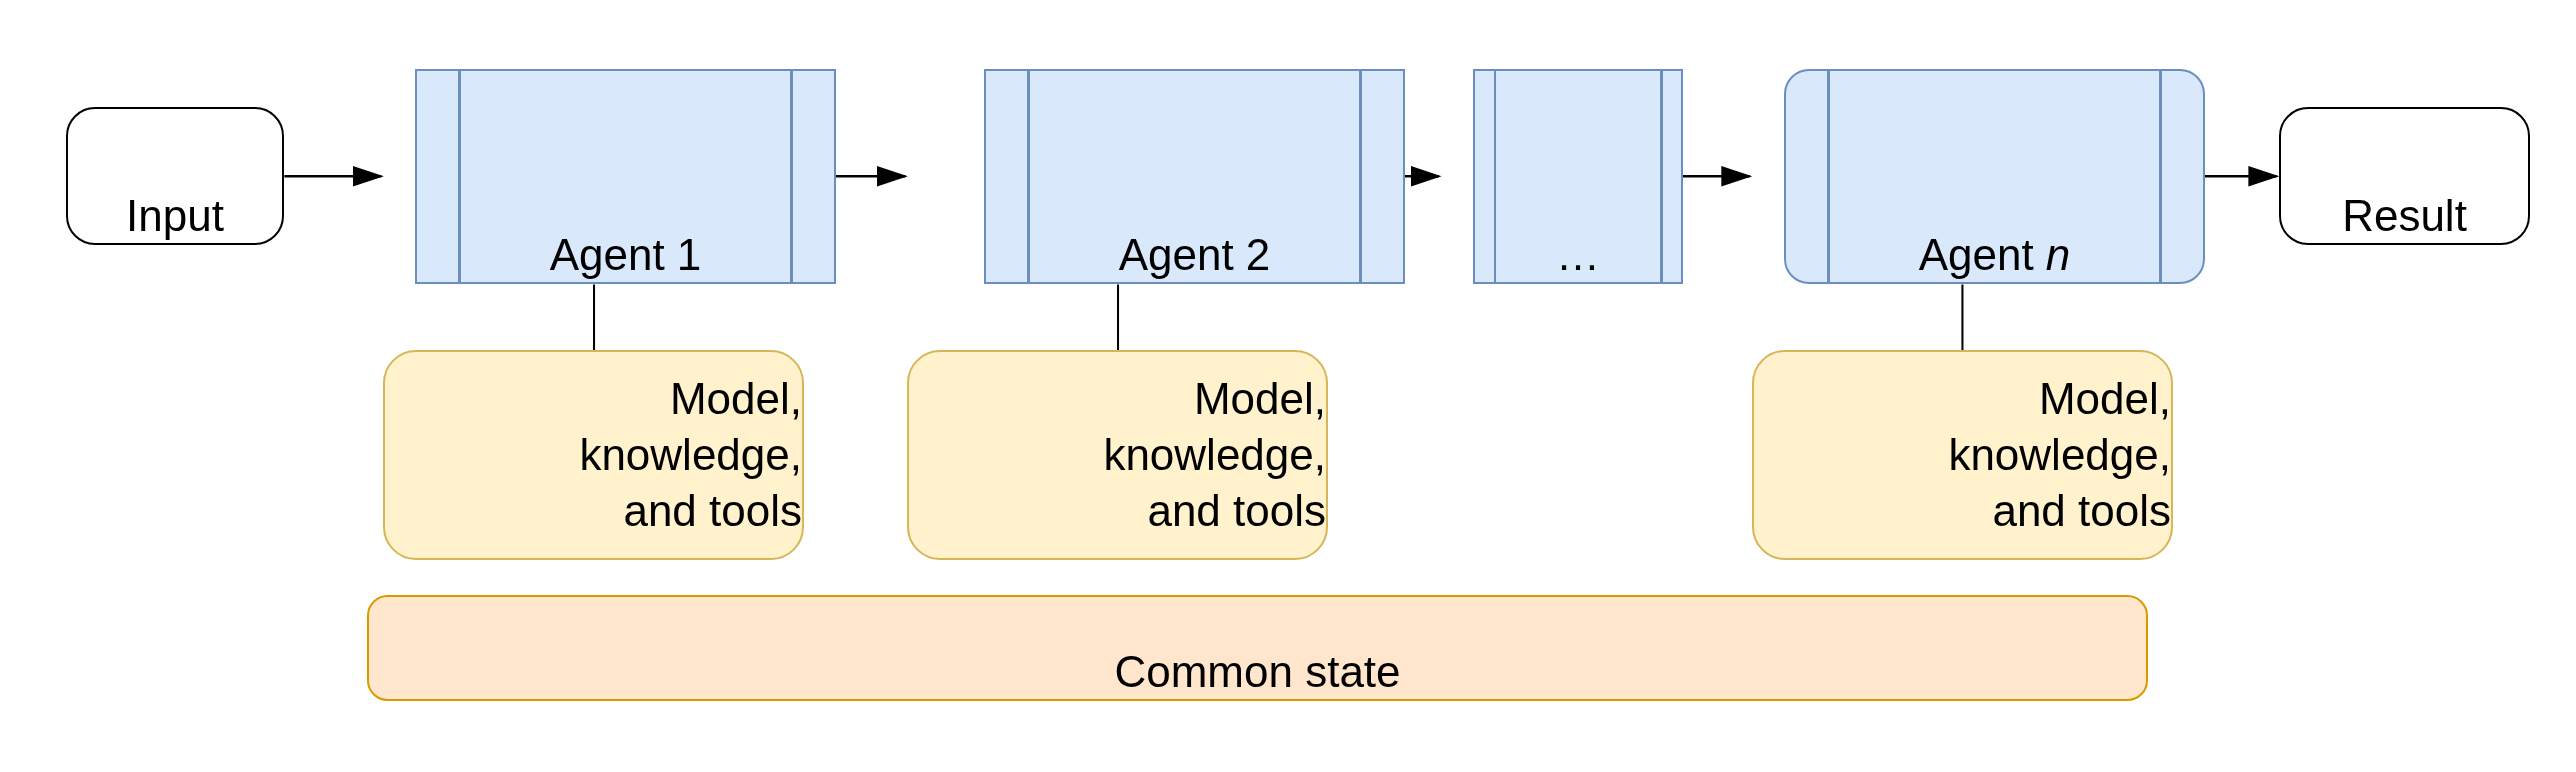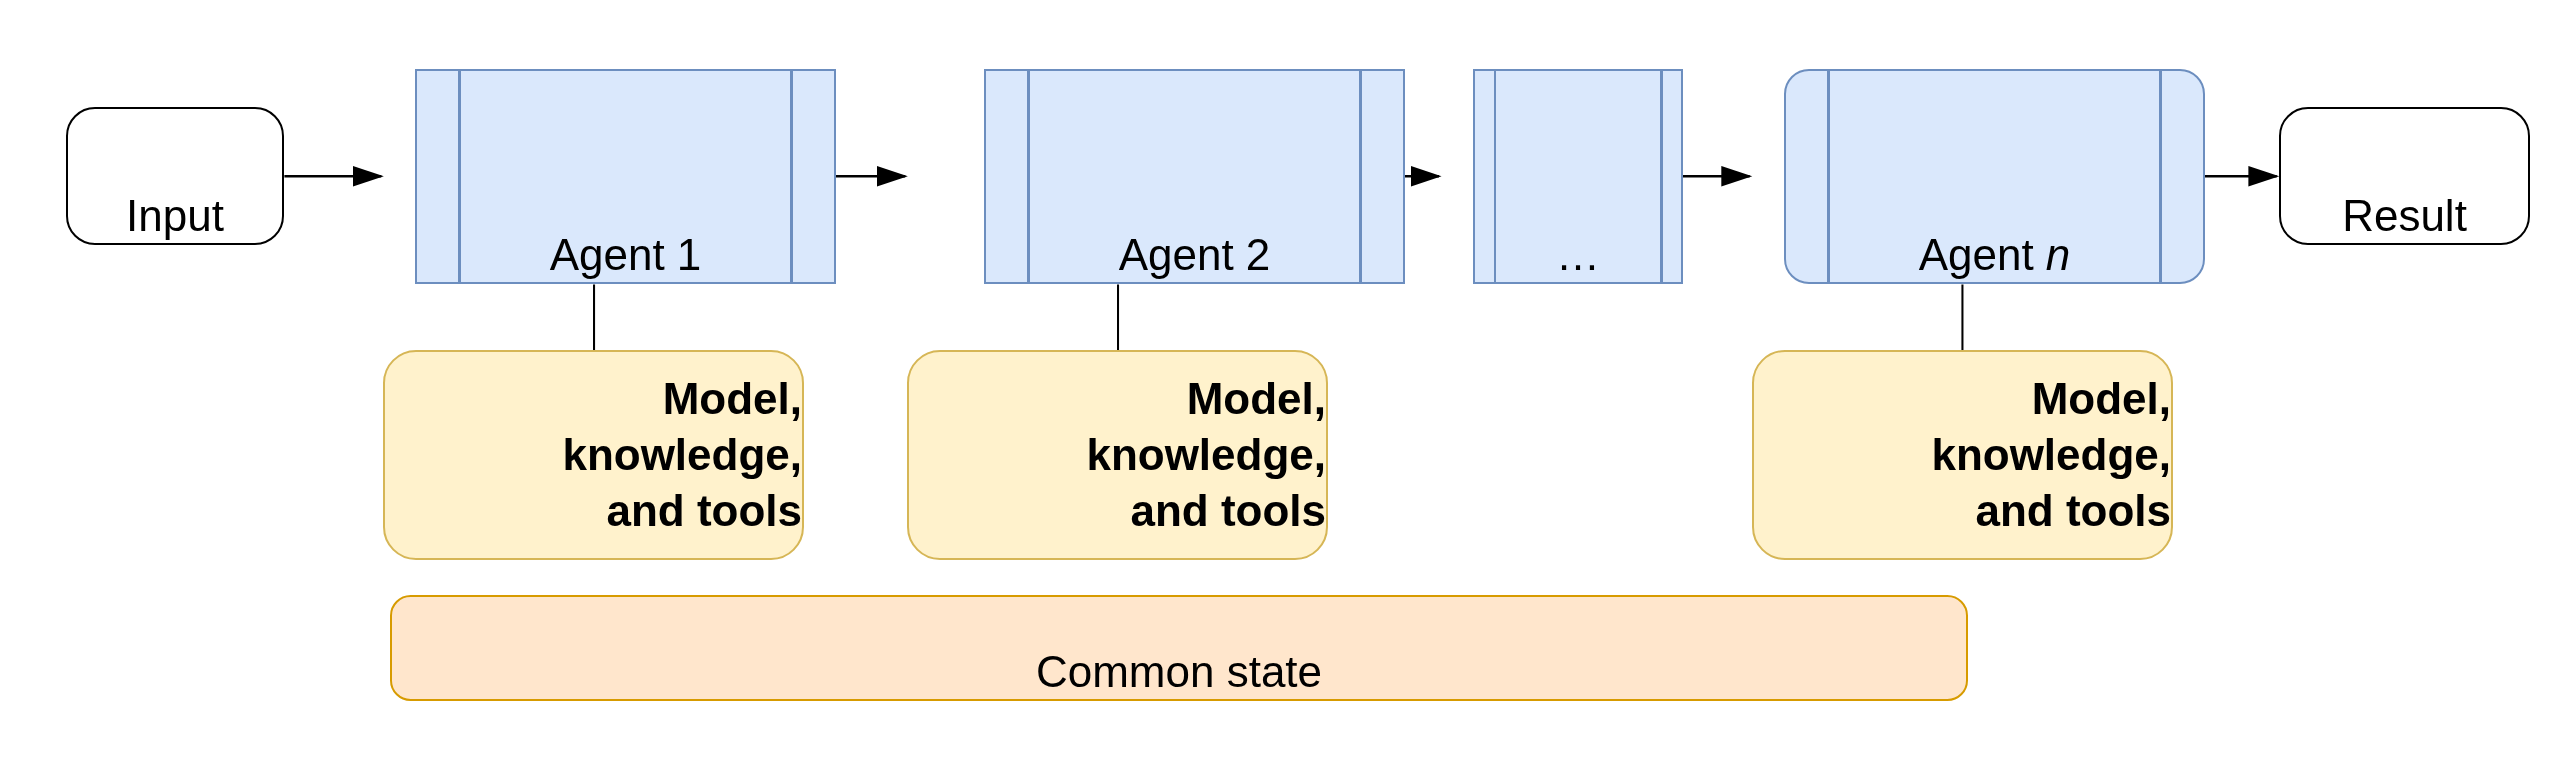--- a/index.html
+++ b/index.html
@@ -48,21 +48,20 @@
   .agent .bar.right{right:41px;}
   .agent.small .bar.left{left:18.5px;}
   .agent.small .bar.right{right:18.5px;}
   .agent .lbl{position:relative; z-index:2;}
   .resource{
     background:var(--resource-fill);
     border:2.6px solid var(--resource-stroke);
     border-radius:33px;
     flex-direction:column;
     line-height:56px;
-    font-weight:bold;
   }
   .state{
     background:var(--state-fill);
     border:2.6px solid var(--state-stroke);
     border-radius:20.6px;
   }
   #wires{
     position:absolute; left:0; top:0;
     width:2591px; height:773px;
     pointer-events:none;
@@ -138,18 +137,18 @@
     <span>knowledge,</span>
     <span>and tools</span>
   </div>
 
   <div class="node resource" style="left:1752px; top:350px; width:421px; height:210px;">
     <span>Model,</span>
     <span>knowledge,</span>
     <span>and tools</span>
   </div>
 
-  <div class="node state" style="left:390px; top:595px; width:1578px; height:106px;">
+  <div class="node state" style="left:367px; top:595px; width:1781px; height:106px;">
     <span>Common state</span>
   </div>
 
 </div>
 
 
 </body></html>

